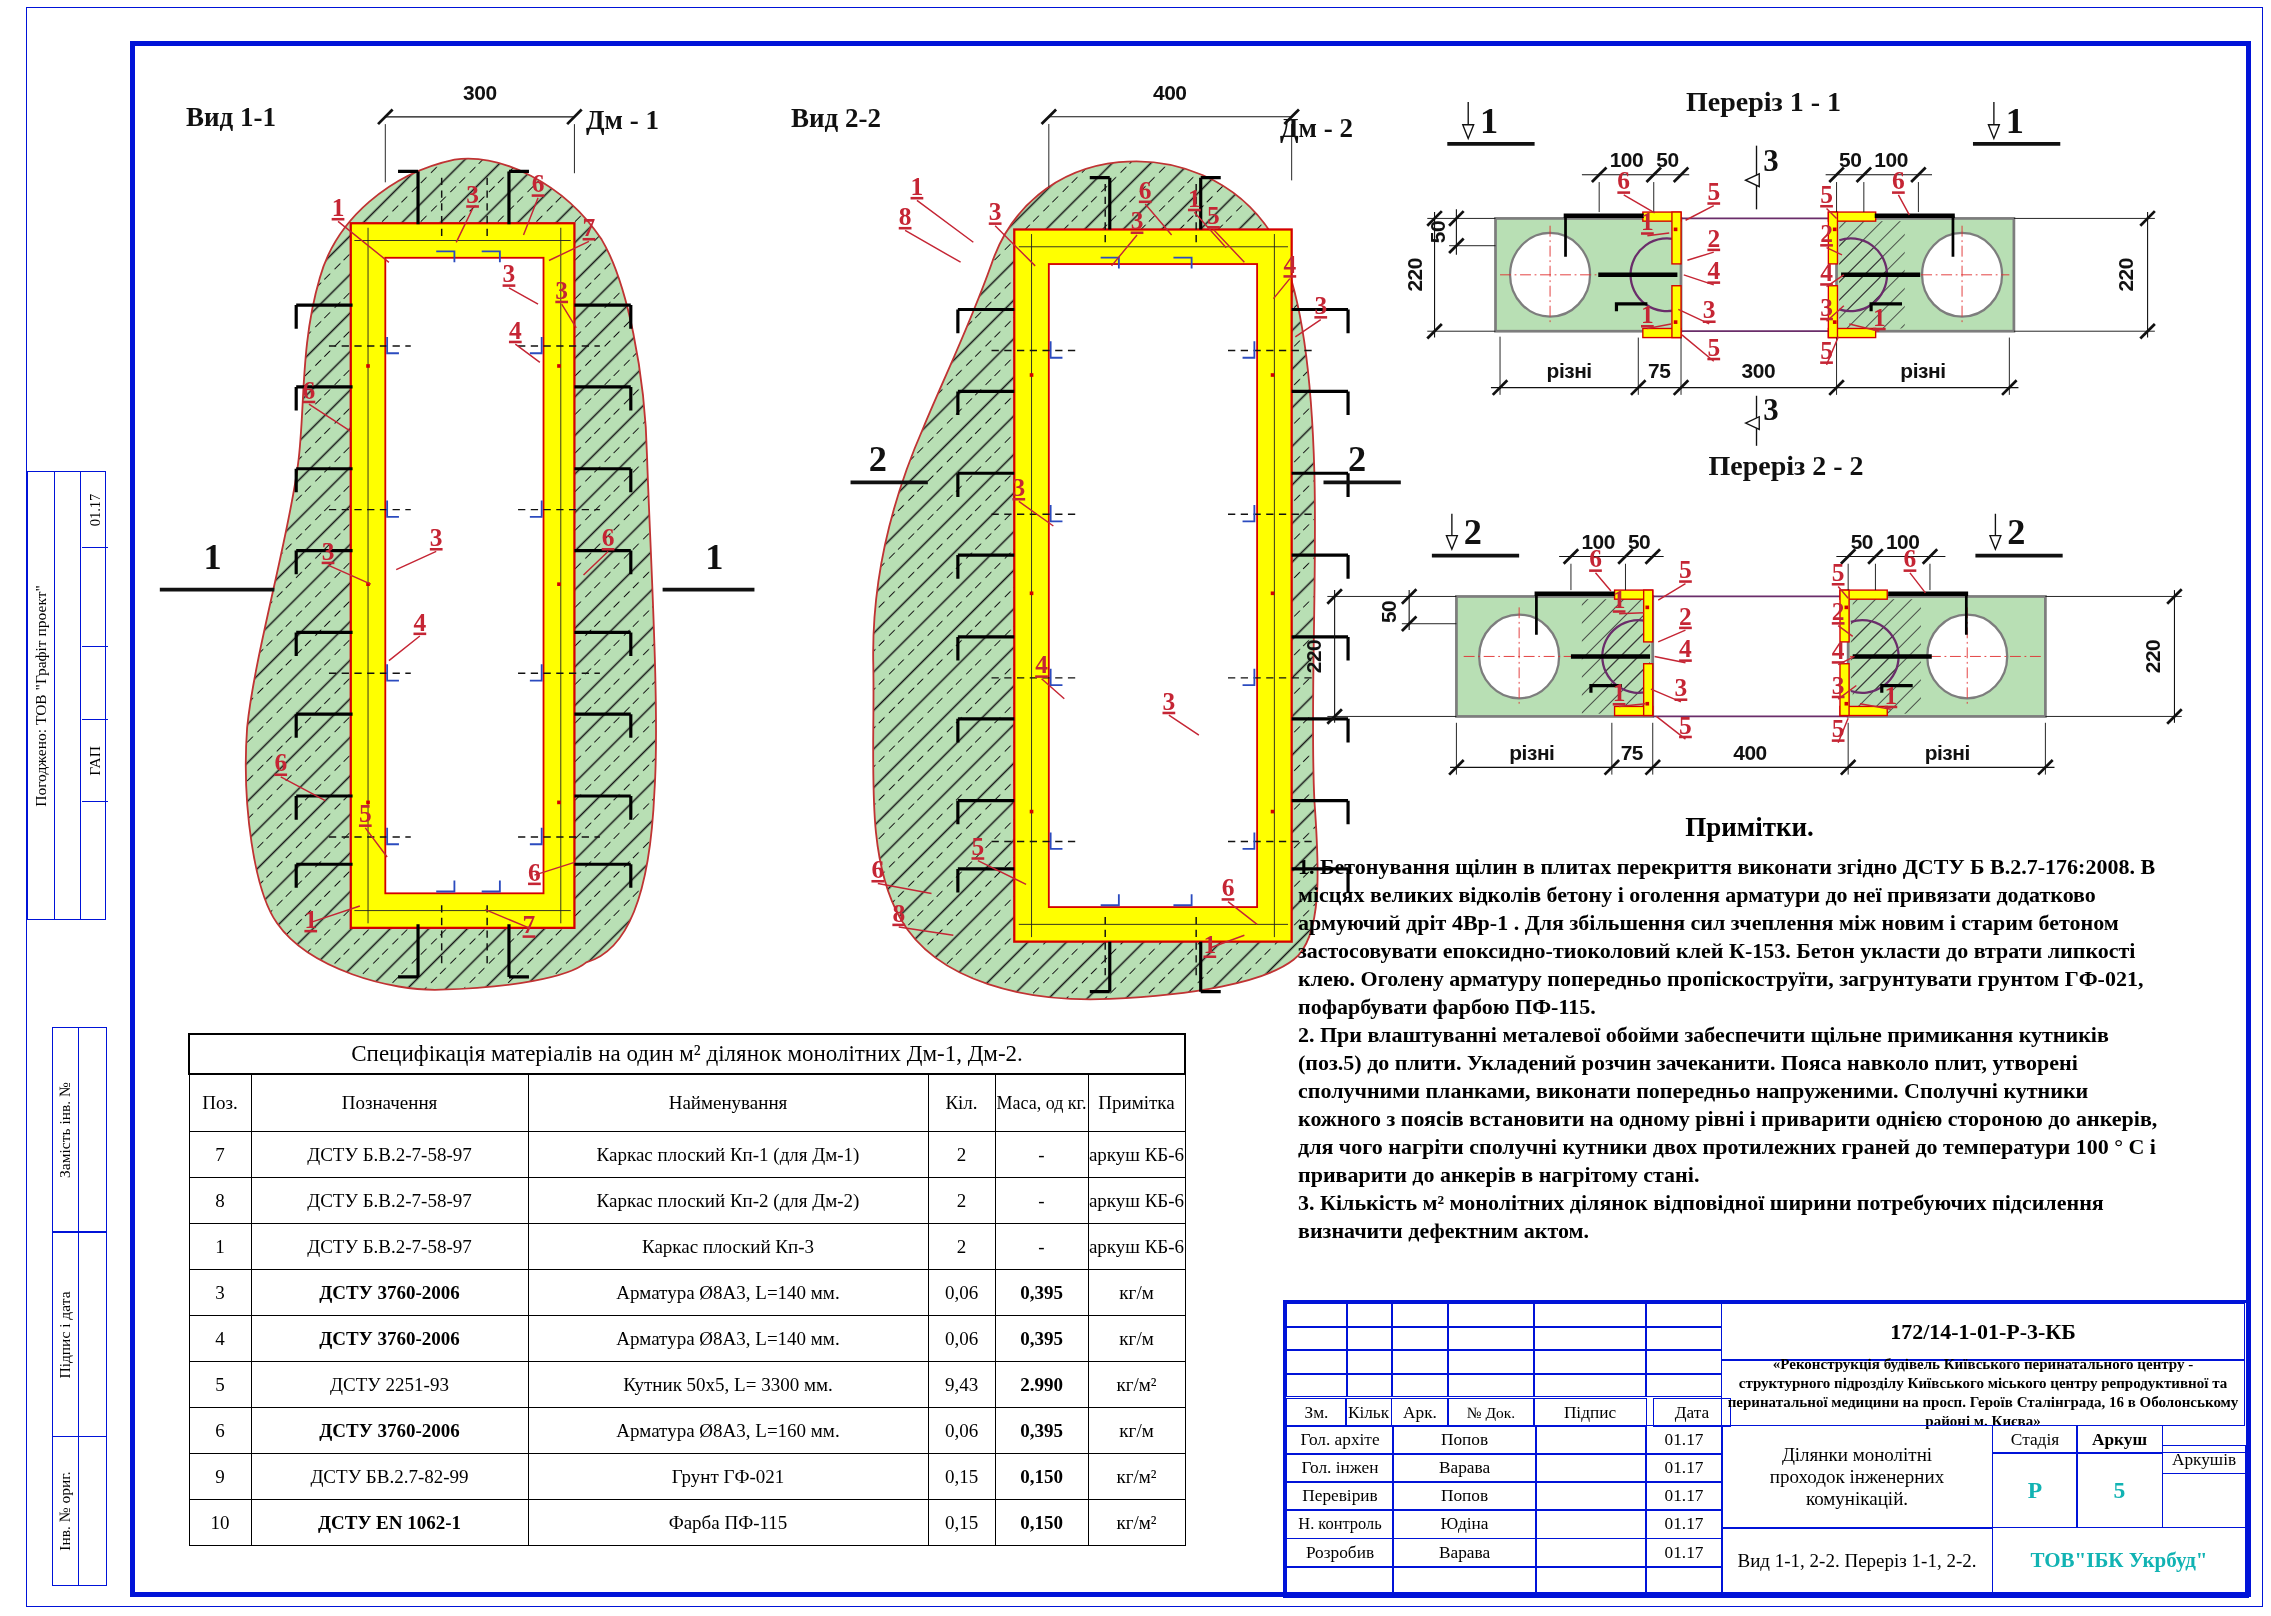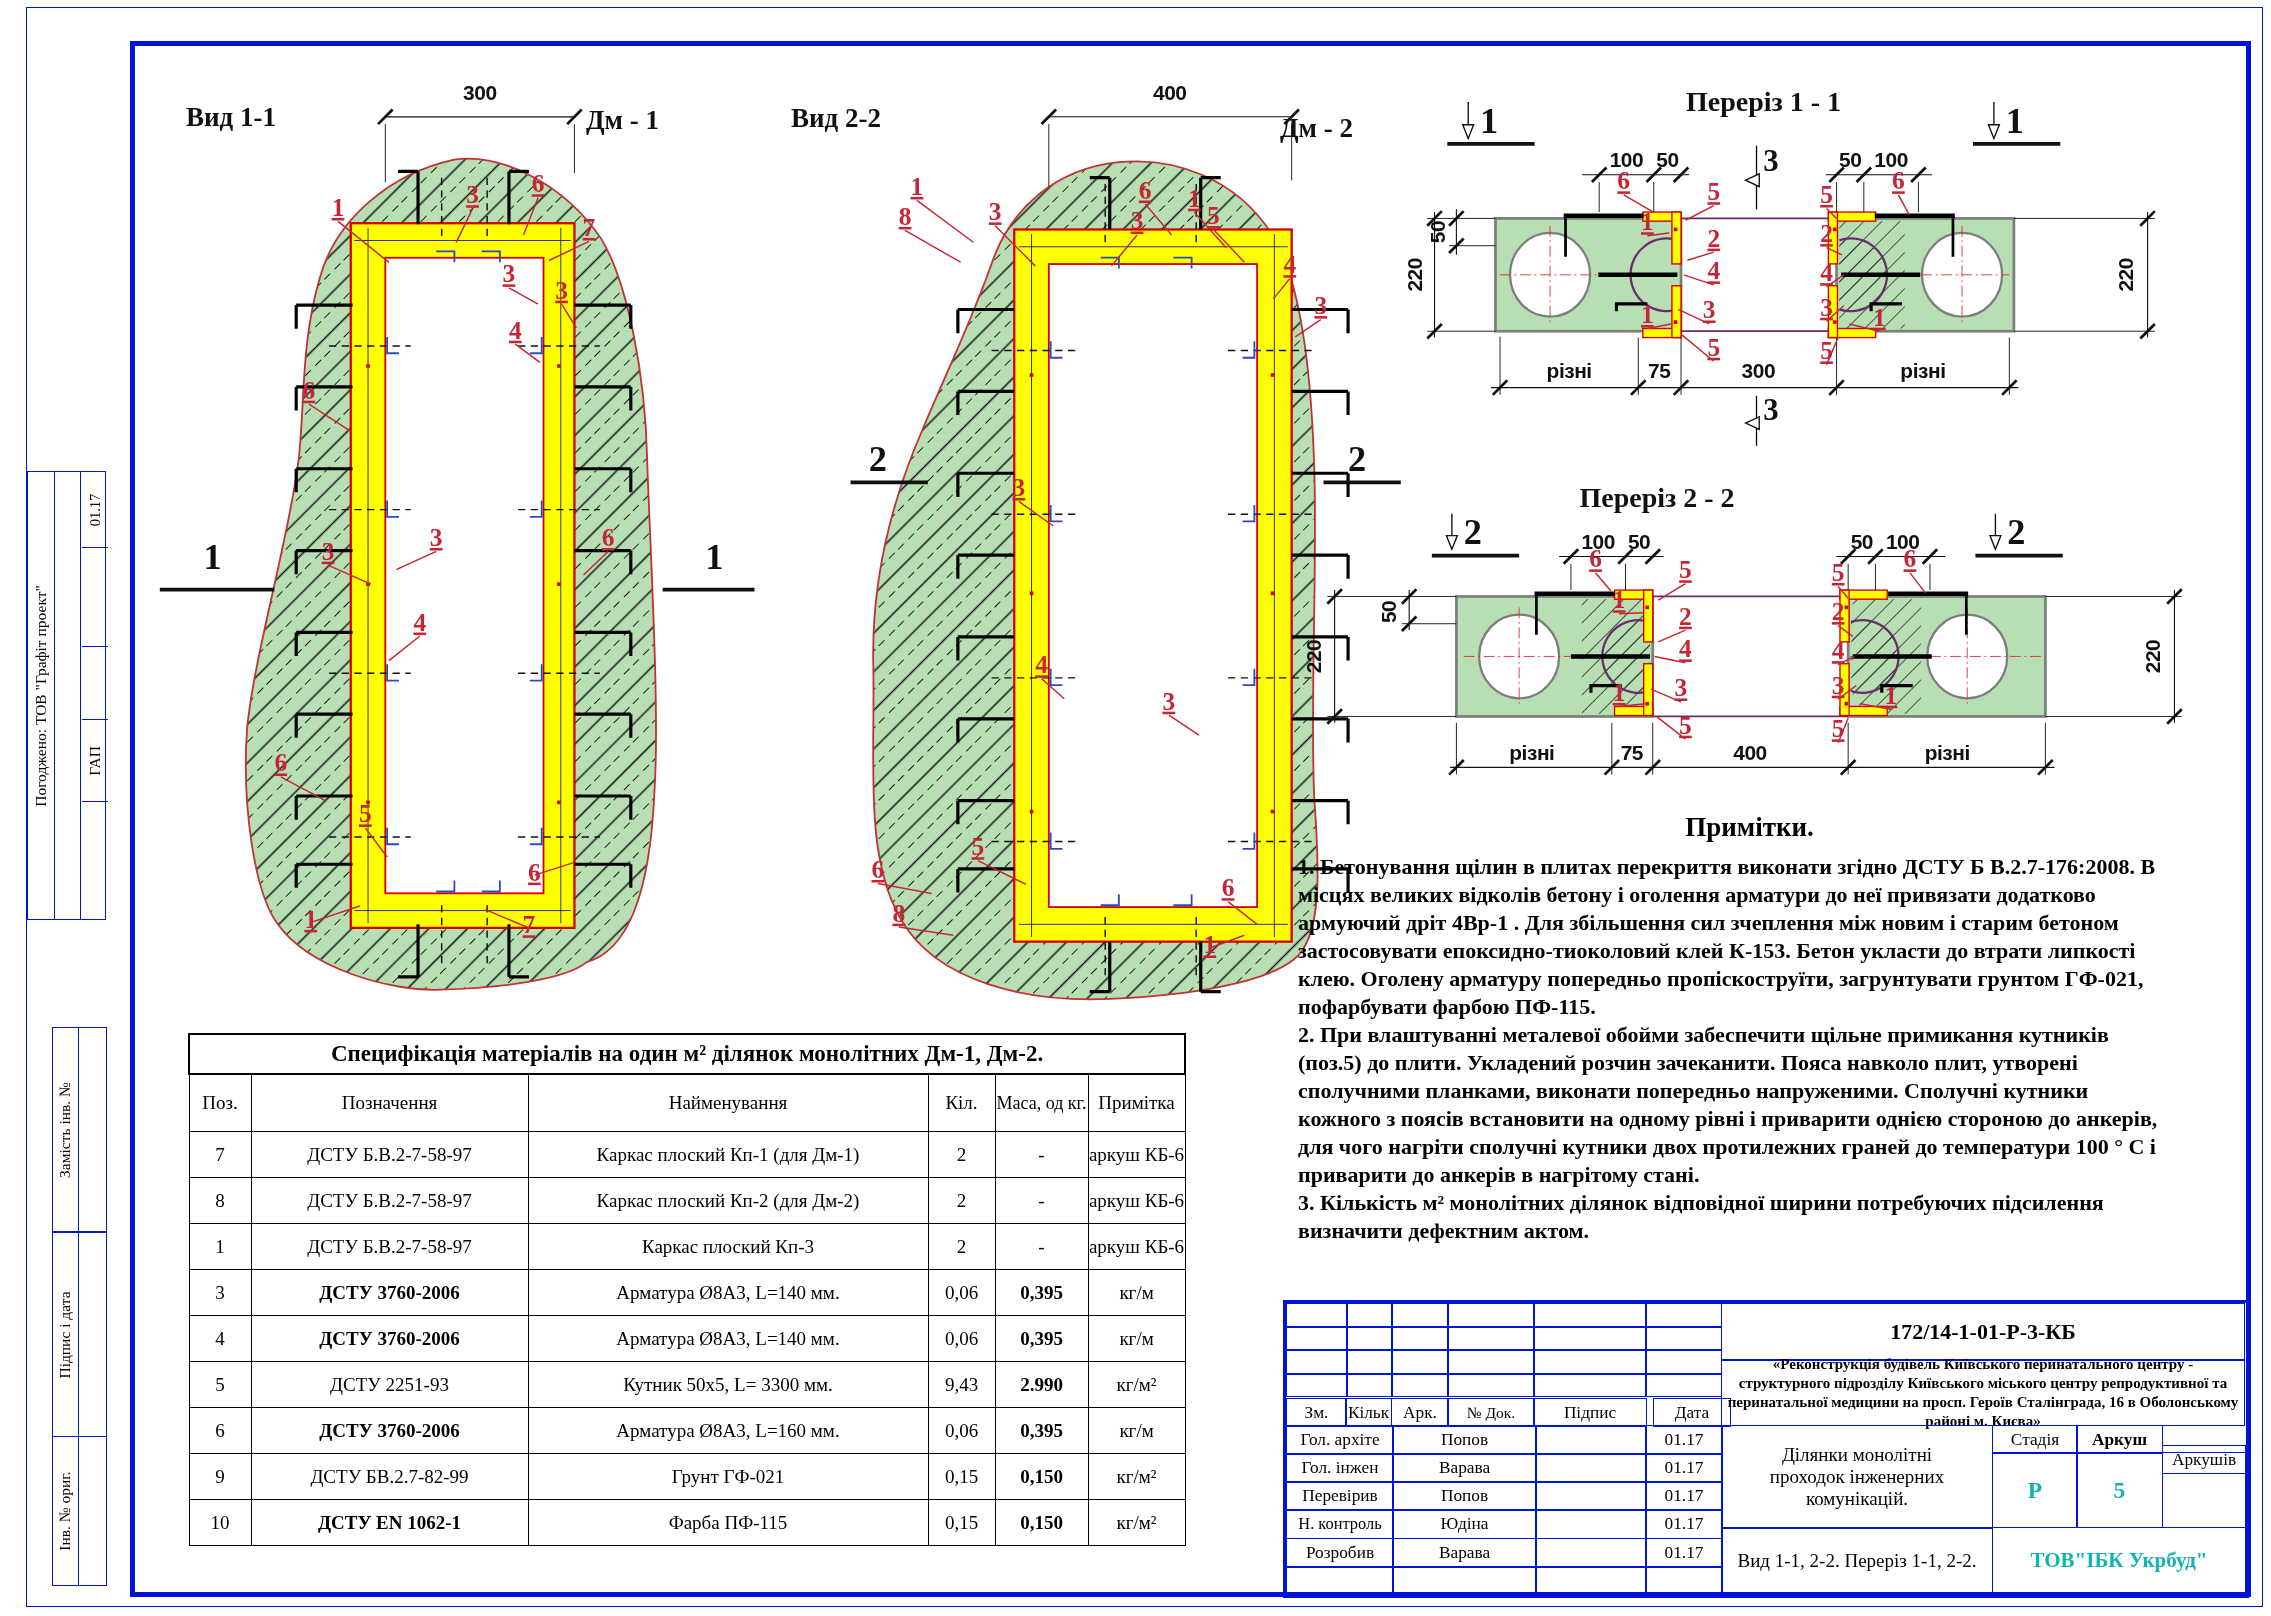--- a/index.html
+++ b/index.html
@@ -26,21 +26,21 @@
   .cline{stroke:#e03030;stroke-width:1;fill:none;stroke-dasharray:12 4 2 4;}
   .uline{stroke:#111;stroke-width:4;fill:none;}
   .oarr{fill:#fff;stroke:#111;stroke-width:1.5;}
   
   .notes-body{width:871px;font-weight:bold;font-size:22px;line-height:28px;color:#000;}
   .notes-body p{margin:0;}
   
   table.spec{border-collapse:collapse;table-layout:fixed;width:996px;background:#fff;}
   table.spec td{border:1.8px solid #000;text-align:center;font-size:19px;color:#000;
                 overflow:hidden;white-space:nowrap;padding:0;}
-  table.spec .t-title{font-size:23px;font-weight:700;border:2.7px solid #000;}
+  table.spec .t-title{font-size:23px;font-weight:400;border:2.7px solid #000;}
   table.spec .hdr{font-size:19px;}
   .redtxt{color:#c5101d;font-weight:bold;}
   
   .tb-cell{position:absolute;border:1.8px solid #0013d8;box-sizing:border-box;
            display:flex;align-items:center;justify-content:center;text-align:center;color:#000;}
   .teal{color:#11b3b3;font-weight:bold;}
   .vtext{position:absolute;left:50%;top:50%;transform:translate(-50%,-50%) rotate(-90deg);
          white-space:nowrap;font-size:15.5px;color:#000;}
   .stampbox{border:1.8px solid #0013d8;box-sizing:border-box;}
 </style>
@@ -315,21 +315,21 @@
       <text class="plbl" x="469" y="133">5</text>
       <text class="plbl" x="469" y="176">2</text>
       <text class="plbl" x="469" y="219">4</text>
       <text class="plbl" x="469" y="257">3</text>
       <text class="plbl" x="527" y="268">1</text>
       <text class="plbl" x="469" y="305">5</text>
       <text class="plbl" x="548" y="118">6</text>
     </g>
   </svg>
 
-  <div class="abs sec-title" style="left:1566px;top:450px;width:182px;margin-top:32px;">Переріз 2 - 2</div>
+  <div class="abs sec-title" style="left:1695px;top:450px;width:182px;">Переріз 2 - 2</div>
 
   <svg class="abs" style="left:1291px;top:491px;" width="918" height="300" viewBox="0 0 1010 330">
     <g>
       <line x1="177" y1="25" x2="177" y2="56" stroke="#111" stroke-width="1.5"></line>
       <path class="oarr" d="M177,64 l-6,-15 h12 z"></path>
       <text class="mnum" x="200" y="58">2</text>
       <path class="uline" d="M155,71 H251"></path>
       <line x1="775" y1="25" x2="775" y2="56" stroke="#111" stroke-width="1.5"></line>
       <path class="oarr" d="M775,64 l-6,-15 h12 z"></path>
       <text class="mnum" x="798" y="58">2</text>

